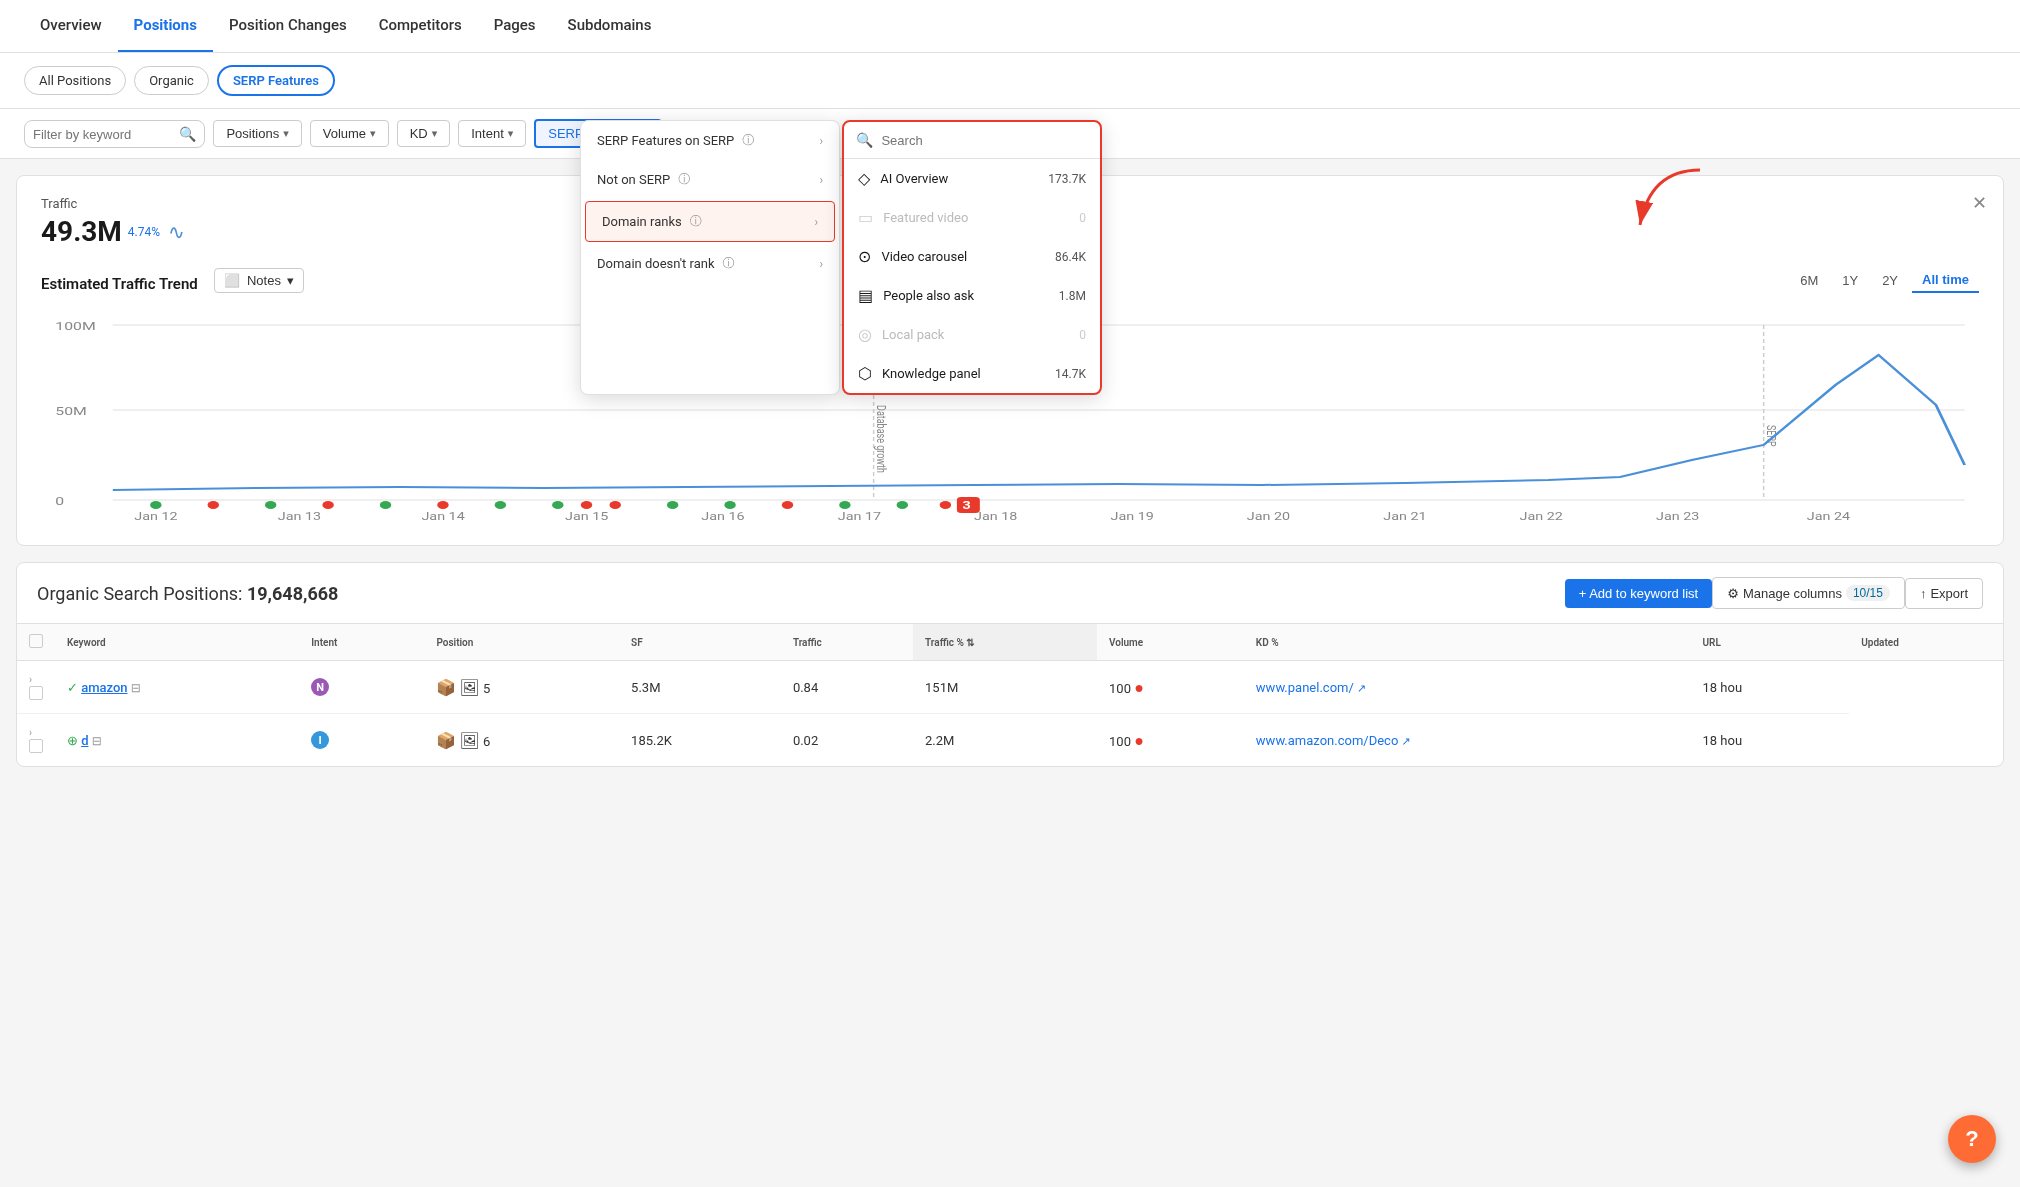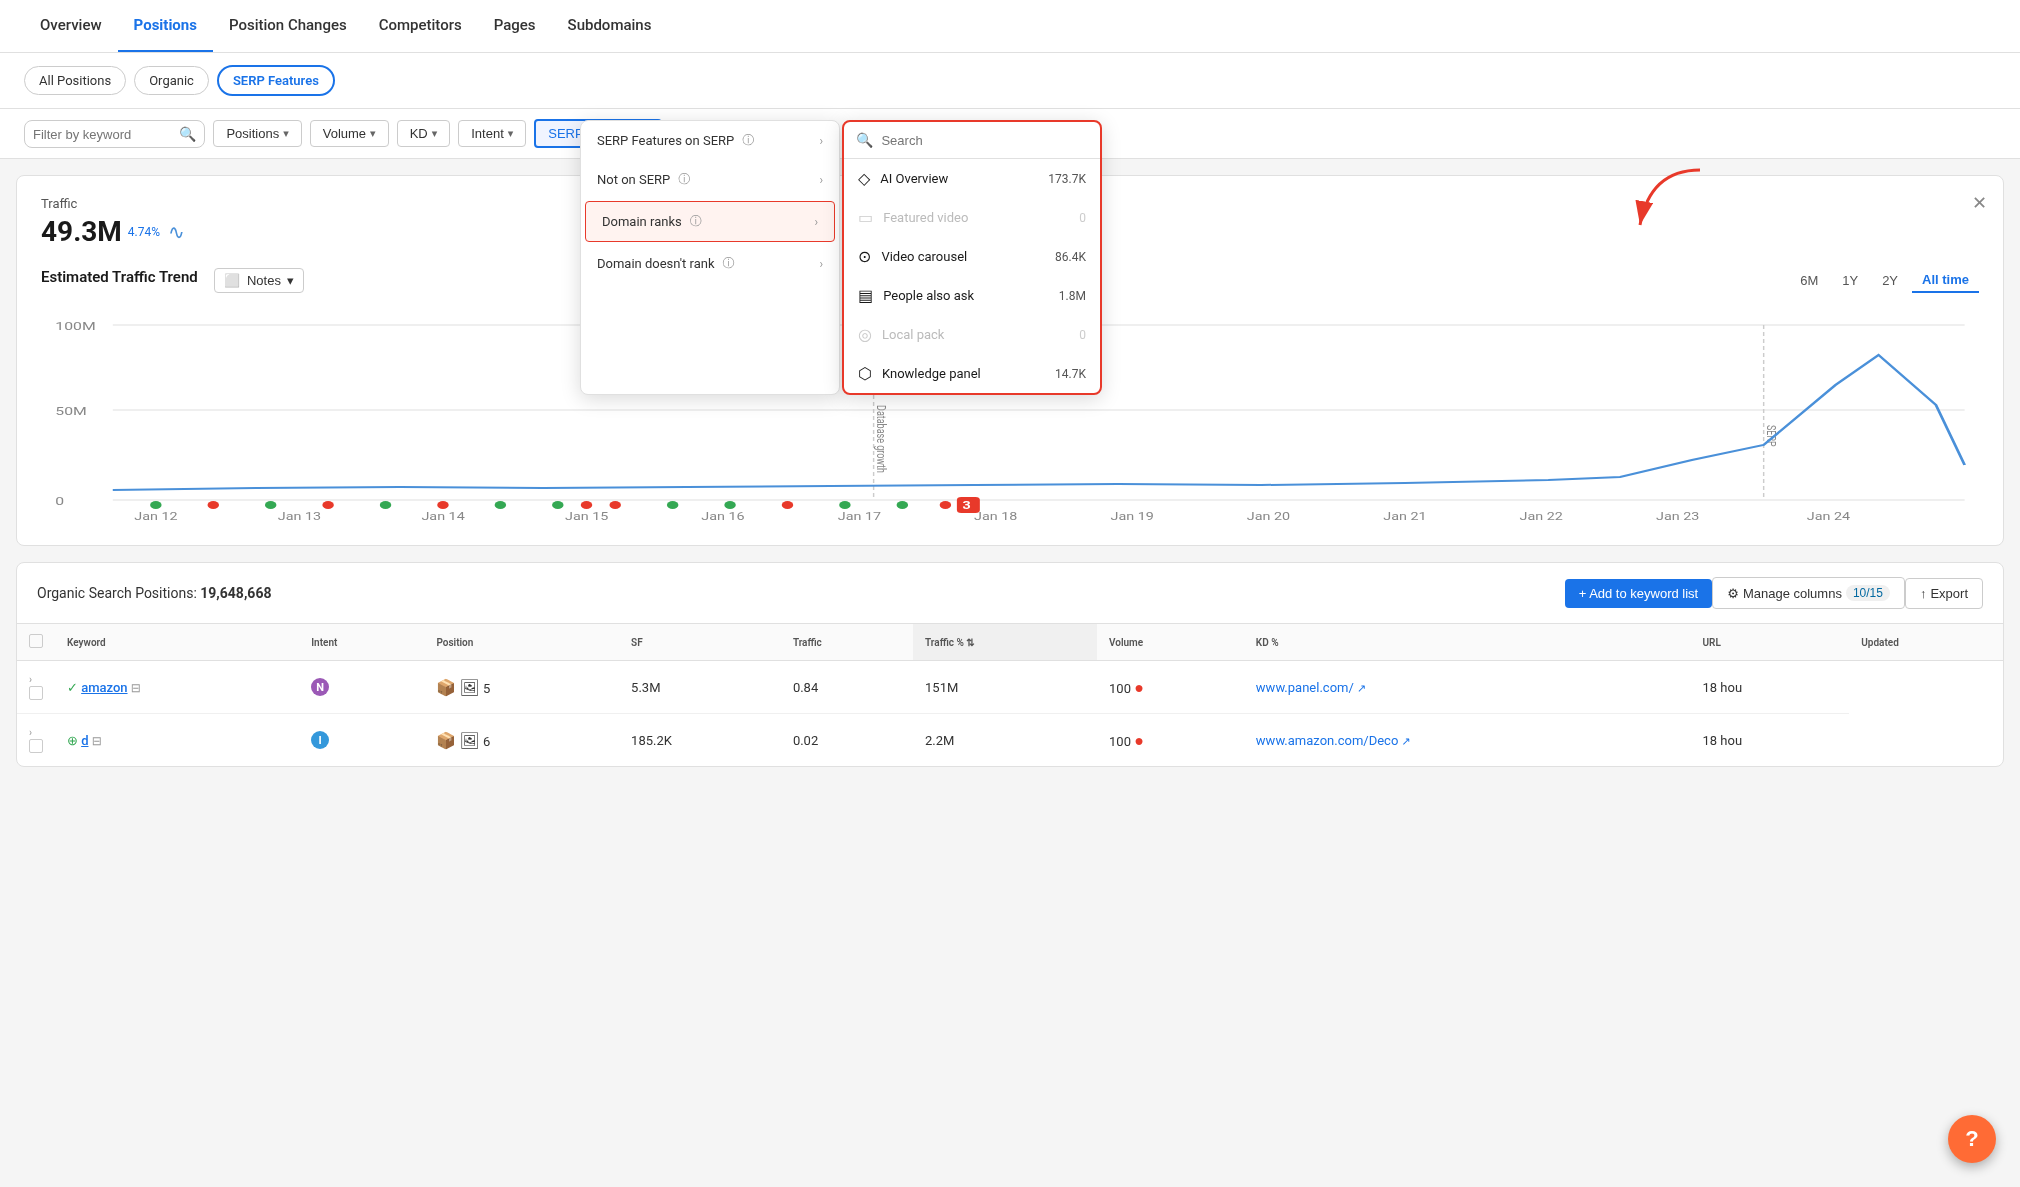--- a/index.html
+++ b/index.html
@@ -66,21 +66,21 @@
     .search-item.disabled { color: #bbb; }
     .count { font-size: 12px; color: #555; }
     .count.disabled { color: #ccc; }
 
     
     .red-arrow { position: absolute; top: 56px; right: 310px; z-index: 200; pointer-events: none; }
 
     
     .table-section { background: #fff; margin: 16px; border-radius: 8px; border: 1px solid #e0e0e0; overflow: hidden; }
     .table-header { padding: 14px 20px; display: flex; align-items: center; justify-content: space-between; border-bottom: 1px solid #e0e0e0; }
-    .table-title { font-size: 14px; color: #333; }
+    .table-title { font-size: 18px; color: #333; }
     .table-title strong { font-weight: 700; }
     .table-actions { display: flex; align-items: center; }
     .btn-primary { background: #1a73e8; color: #fff; border: none; border-radius: 4px; padding: 7px 14px; font-size: 13px; cursor: pointer; display: flex; align-items: center; gap: 4px; }
     .btn-secondary { background: #fff; color: #333; border: 1px solid #ccc; border-radius: 4px; padding: 7px 14px; font-size: 13px; cursor: pointer; display: flex; align-items: center; gap: 4px; }
     .badge { background: #f0f0f0; color: #0369a1; border-radius: 10px; padding: 1px 7px; font-size: 12px; }
 
     
     table { width: 100%; border-collapse: collapse; }
     th { padding: 10px 12px; text-align: left; font-size: 10px; color: #555; font-weight: 600; border-bottom: 1px solid #e0e0e0; background: #fafafa; }
     td { padding: 10px 12px; font-size: 13px; border-bottom: 1px solid #f0f0f0; color: #333; }
@@ -167,21 +167,21 @@
         <div class="stat-label">Traffic</div>
         <div style="display:flex;align-items:center;">
           <span class="stat-value">49.3M</span>
           <span class="stat-change">4.74%</span>
           <span style="margin-left:8px; color:#4a90d9; font-size:20px;">∿</span>
         </div>
       </div>
     </div>
 
     <div class="chart-header">
-      <div style="display:flex;align-items:flex-start;gap:16px;">
+      <div style="display:flex;align-items:flex-end;gap:16px;">
         <span class="chart-title">Estimated Traffic Trend</span>
         <button class="notes-btn">
           <span>⬜</span>
           <span>Notes</span>
           <span>▾</span>
         </button>
       </div>
       <div class="time-btns">
         <button class="time-btn">6M</button>
         <button class="time-btn">1Y</button>

